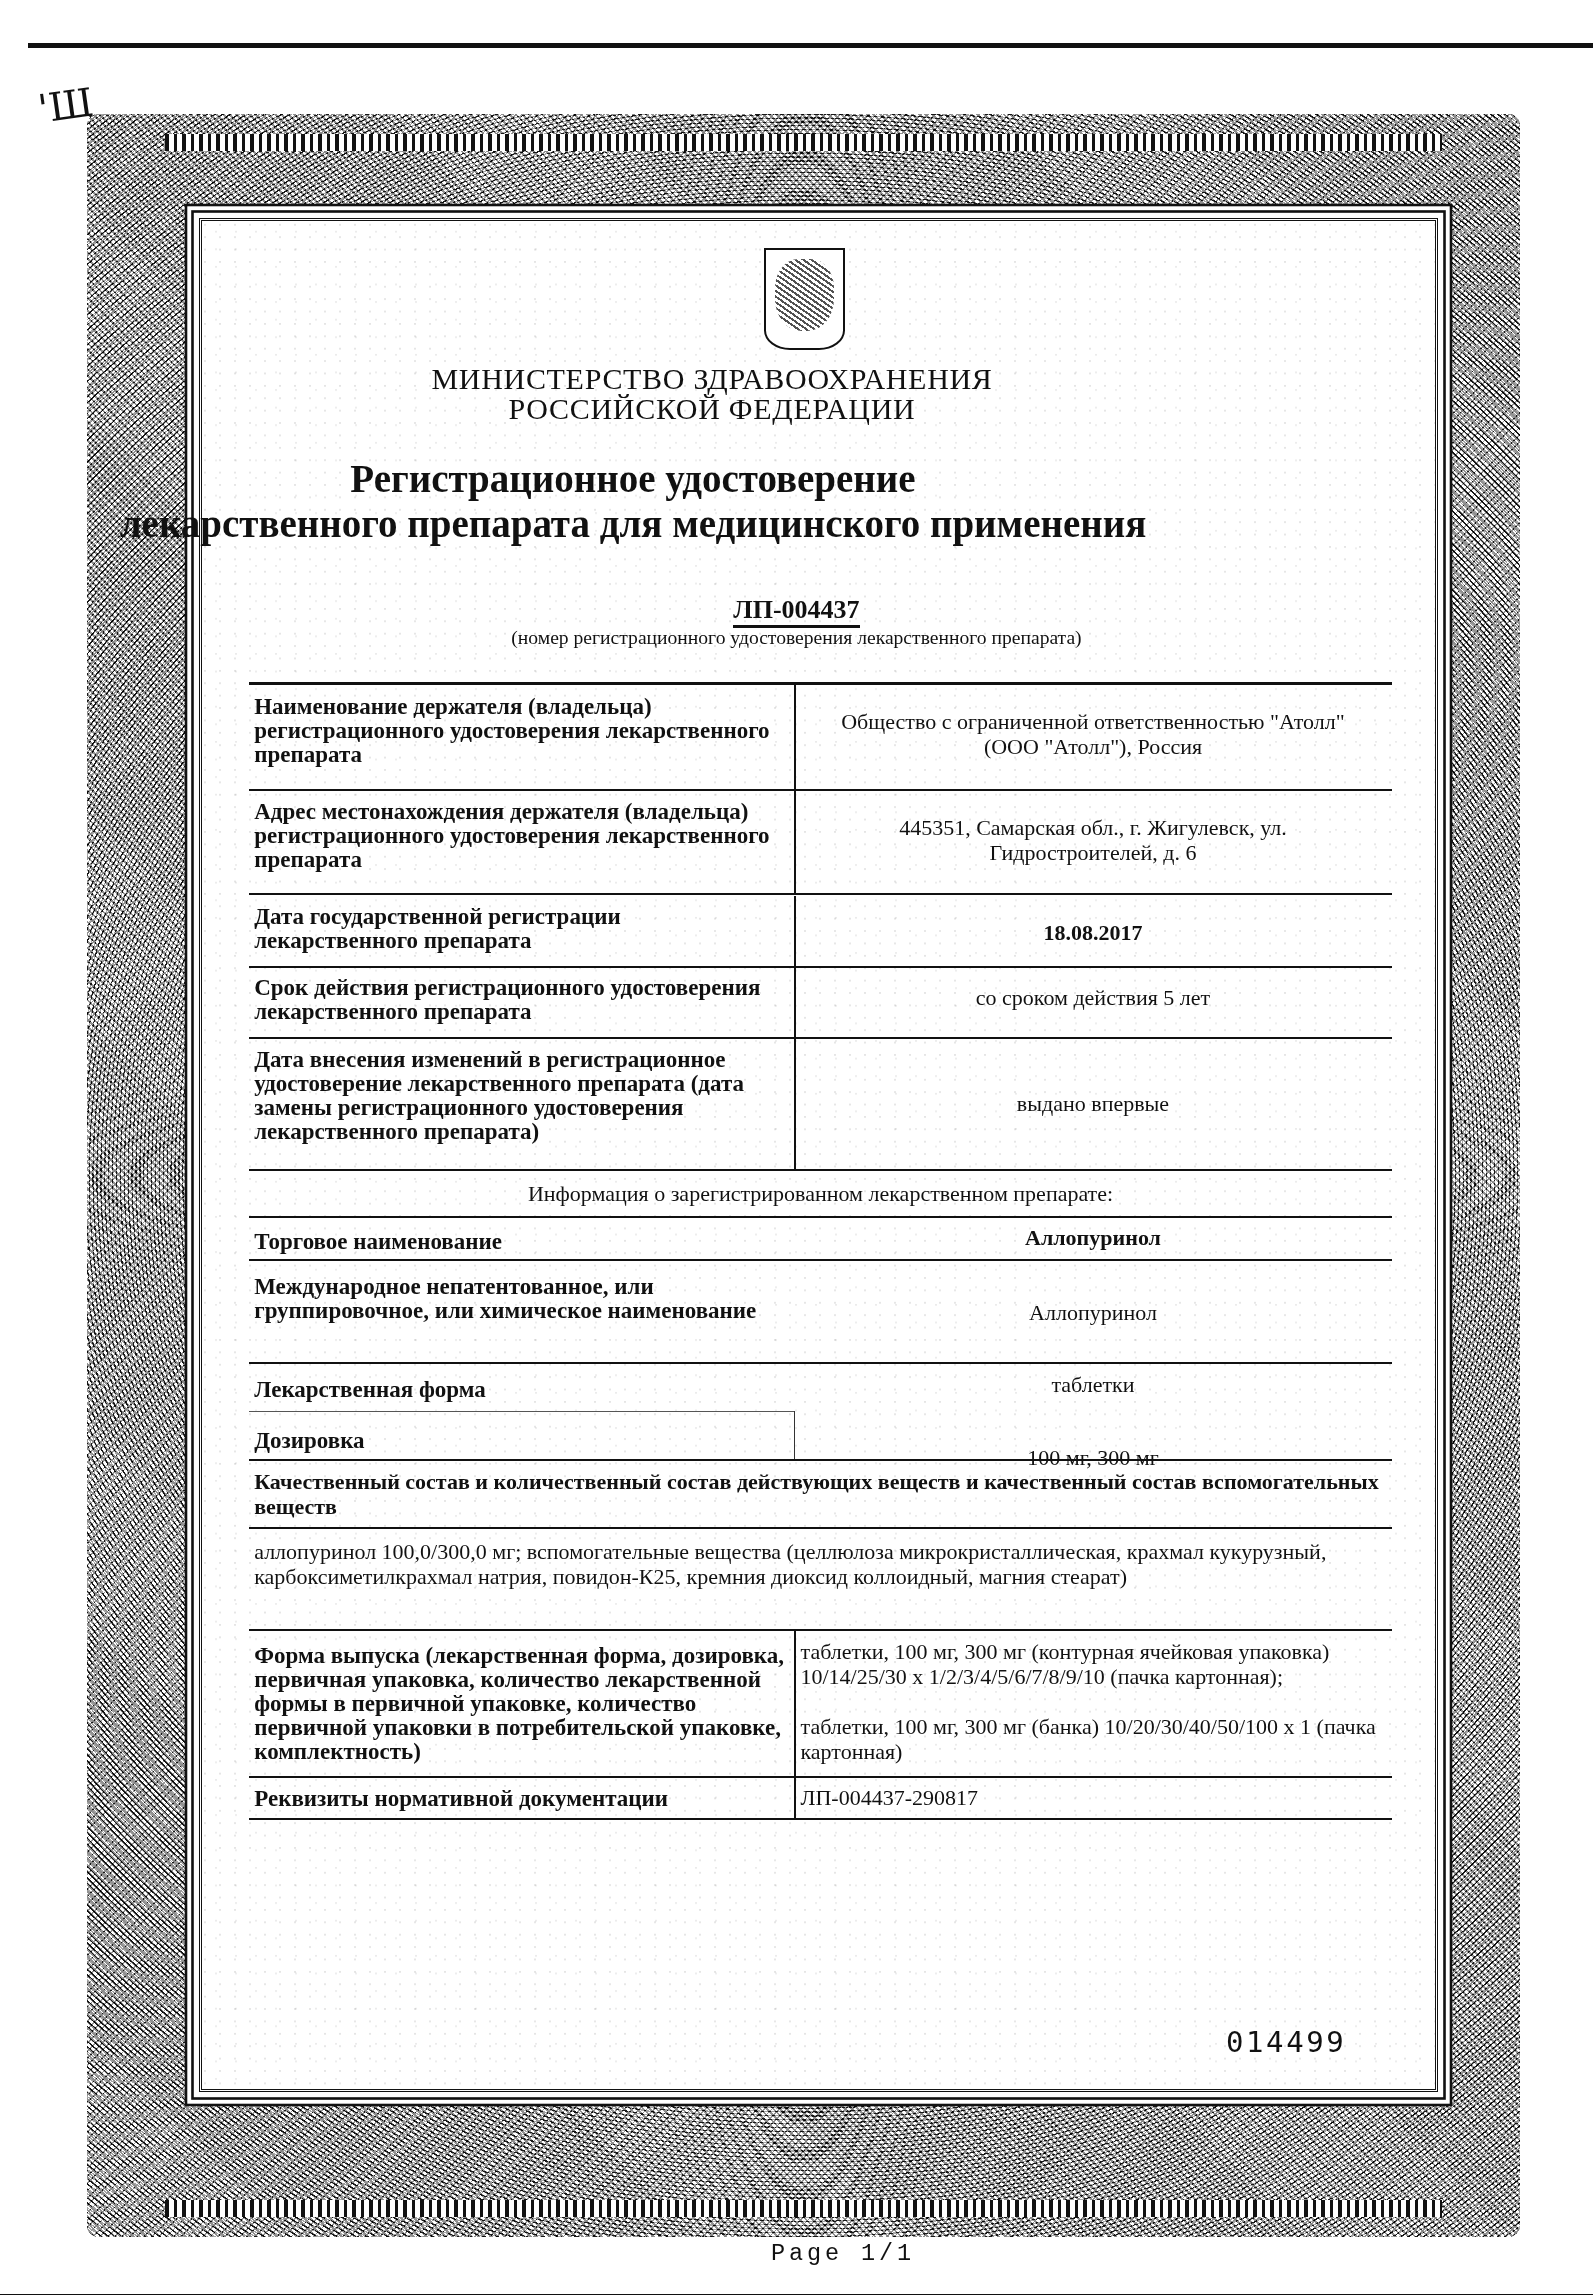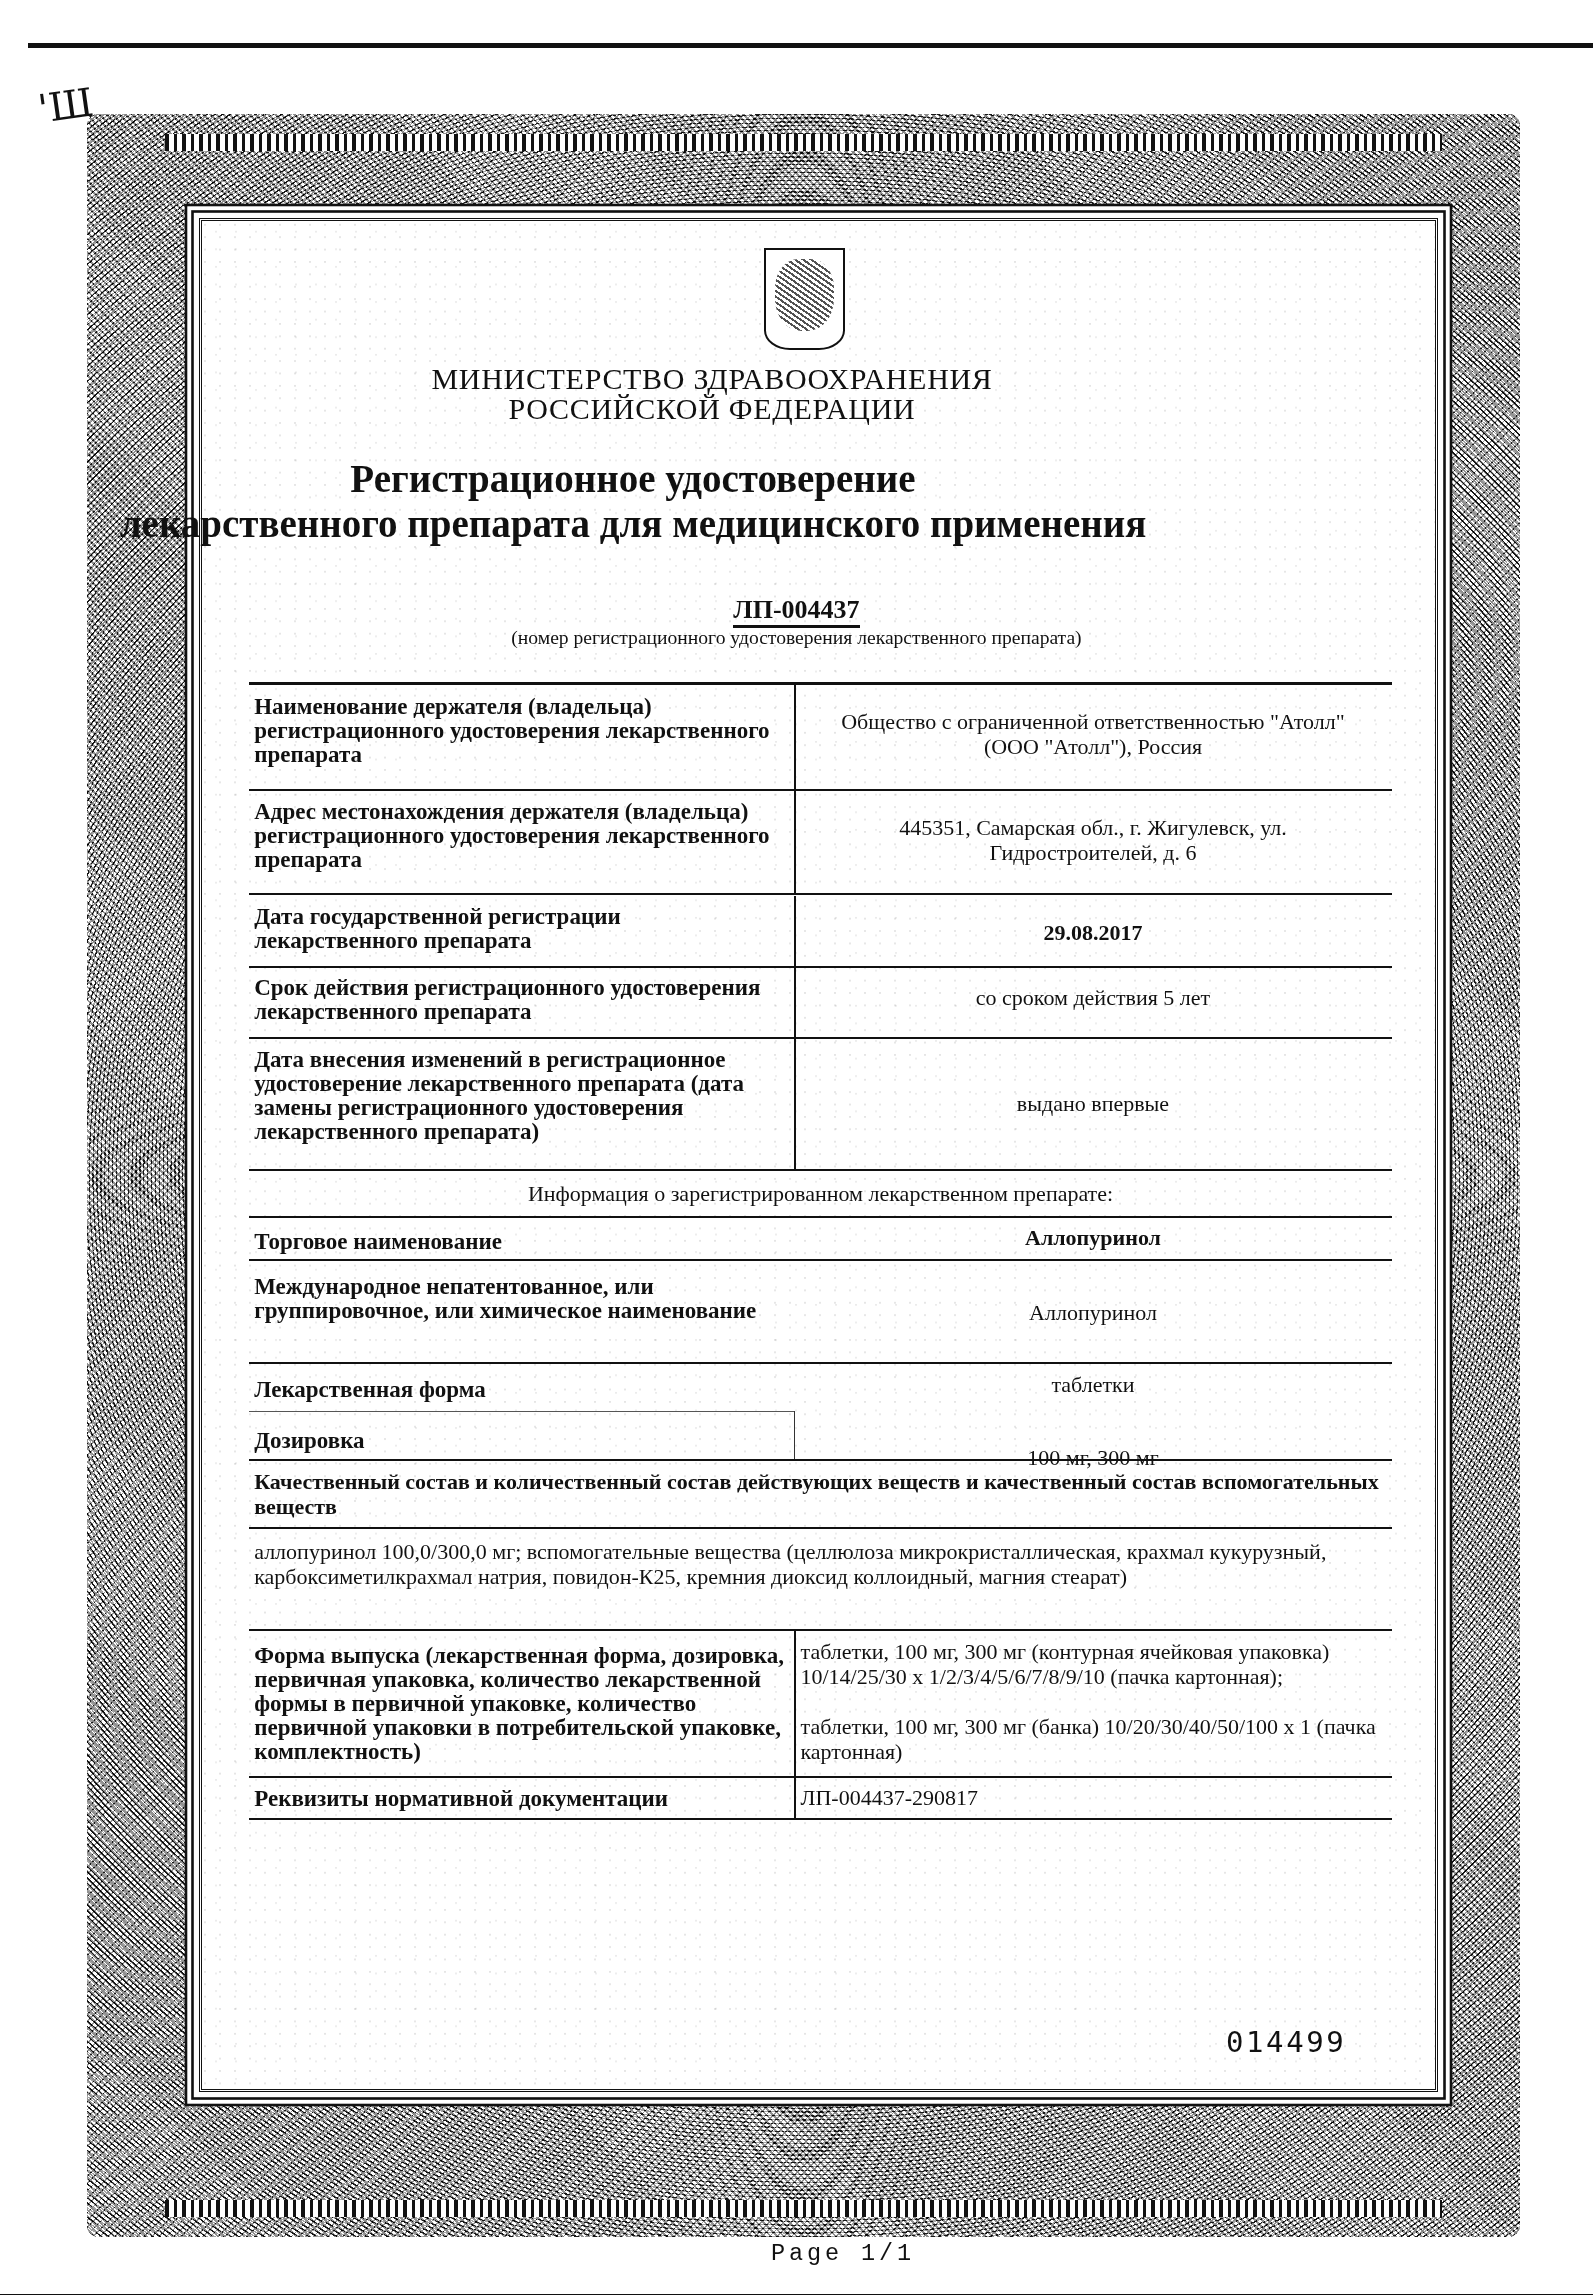--- a/index.html
+++ b/index.html
@@ -88,21 +88,21 @@
 
   <div class="row" style="top:106px;height:104px;">
     <div class="cell-l" style="top:9px;">Адрес местонахождения держателя (владельца) регистрационного удостоверения лекарственного препарата</div>
     <div class="vdiv"></div>
     <div class="cell-r" style="top:23.5px;padding:0 39px;">445351, Самарская обл., г. Жигулевск, ул. Гидростроителей, д. 6</div>
   </div>
 
   <div class="row" style="top:211px;height:72px;">
     <div class="cell-l" style="top:9px;">Дата государственной регистрации лекарственного препарата</div>
     <div class="vdiv"></div>
-    <div class="cell-r" style="top:23.5px;font-weight:bold;">29.08.2017</div>
+    <div class="cell-r" style="top:23.5px;font-weight:bold;">18.08.2017</div>
   </div>
 
   <div class="row" style="top:282px;height:72px;">
     <div class="cell-l" style="top:9px;">Срок действия регистрационного удостоверения лекарственного препарата</div>
     <div class="vdiv"></div>
     <div class="cell-r" style="top:18px;">со сроком действия 5 лет</div>
   </div>
 
   <div class="row" style="top:354px;height:132px;">
     <div class="cell-l" style="top:9px;">Дата внесения изменений в регистрационное удостоверение лекарственного препарата (дата замены регистрационного удостоверения лекарственного препарата)</div>

